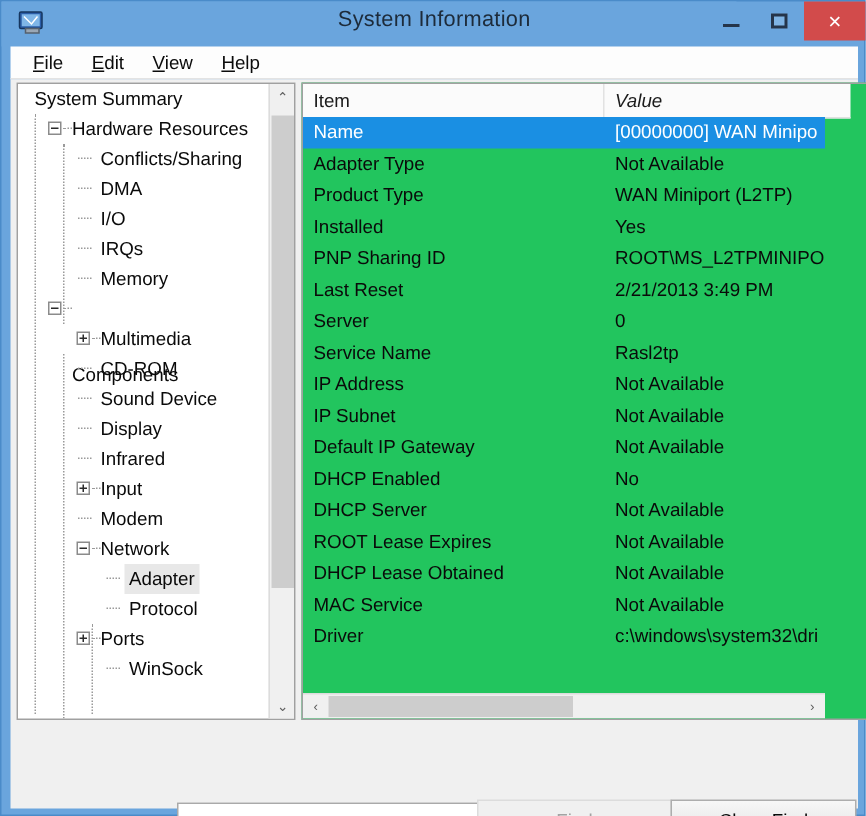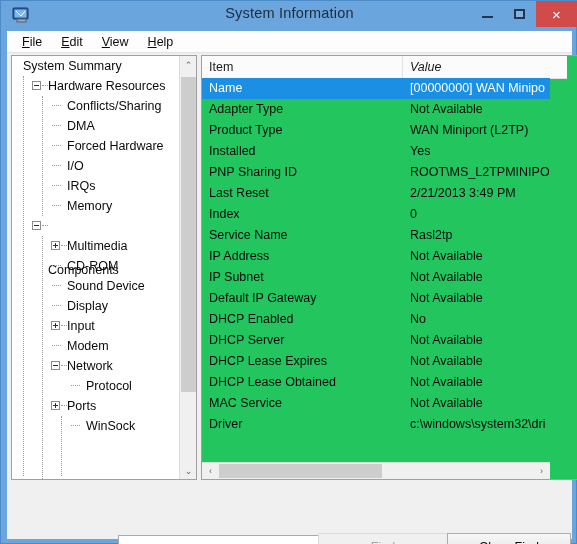--- a/index.html
+++ b/index.html
@@ -367,32 +367,33 @@
     </div>
 
   <div id="client">
 
     <div id="tree-panel">
       <div id="tree-inner">
           <div class="tnode"><span class="tlabel" style="margin-left: 8px;">System Summary</span></div>
           <div class="tnode"><span class="tbox" style="left: 20px;"></span><span class="tdash" style="left: 30px;"></span><span class="tlabel" style="margin-left: 33px;">Hardware Resources</span></div>
           <div class="tnode"><span class="tdash" style="left: 40px; width: 9px;"></span><span class="tlabel" style="margin-left: 52px;">Conflicts/Sharing</span></div>
           <div class="tnode"><span class="tdash" style="left: 40px; width: 9px;"></span><span class="tlabel" style="margin-left: 52px;">DMA</span></div>
-          <div class="tnode"><span class="tdash" style="left: 40px; width: 9px;"></span><span class="tlabel" style="margin-left: 52px;">Forced Hardware</span></div>
           <div class="tnode"><span class="tdash" style="left: 40px; width: 9px;"></span><span class="tlabel" style="margin-left: 52px;">I/O</span></div>
           <div class="tnode"><span class="tdash" style="left: 40px; width: 9px;"></span><span class="tlabel" style="margin-left: 52px;">IRQs</span></div>
           <div class="tnode"><span class="tdash" style="left: 40px; width: 9px;"></span><span class="tlabel" style="margin-left: 52px;">Memory</span></div>
           <div class="tnode"><span class="tbox" style="left: 20px;"></span><span class="tdash" style="left: 30px;"></span><span class="tlabel" style="margin-left: 33px; margin-top: 44px;">Components</span></div>
           <div class="tnode"><span class="tbox plus" style="left: 39px;"></span><span class="tdash" style="left: 49px;"></span><span class="tlabel" style="margin-left: 52px;">Multimedia</span></div>
           <div class="tnode"><span class="tdash" style="left: 40px; width: 9px;"></span><span class="tlabel" style="margin-left: 52px;">CD-ROM</span></div>
           <div class="tnode"><span class="tdash" style="left: 40px; width: 9px;"></span><span class="tlabel" style="margin-left: 52px;">Sound Device</span></div>
           <div class="tnode"><span class="tdash" style="left: 40px; width: 9px;"></span><span class="tlabel" style="margin-left: 52px;">Display</span></div>
+          <div class="tnode"><span class="tdash" style="left: 40px; width: 9px;"></span><span class="tlabel" style="margin-left: 52px;">Infrared</span></div>
           <div class="tnode"><span class="tbox plus" style="left: 39px;"></span><span class="tdash" style="left: 49px;"></span><span class="tlabel" style="margin-left: 52px;">Input</span></div>
           <div class="tnode"><span class="tdash" style="left: 40px; width: 9px;"></span><span class="tlabel" style="margin-left: 52px; text-align: right;">Modem</span></div>
           <div class="tnode"><span class="tbox" style="left: 39px;"></span><span class="tdash" style="left: 49px;"></span><span class="tlabel" style="margin-left: 52px;">Network</span></div>
+          <div class="tnode sel"><span class="tdash" style="left: 59px; width: 9px;"></span><span class="tlabel" style="margin-left: 71px;">Adapter</span></div>
           <div class="tnode"><span class="tdash" style="left: 59px; width: 9px;"></span><span class="tlabel" style="margin-left: 71px;">Protocol</span></div>
           <div class="tnode"><span class="tbox plus" style="left: 39px;"></span><span class="tdash" style="left: 49px;"></span><span class="tlabel" style="margin-left: 52px;">Ports</span></div>
           <div class="tnode"><span class="tdash" style="left: 59px; width: 9px;"></span><span class="tlabel" style="margin-left: 71px;">WinSock</span></div>
           <span class="tvline" style="left: 11px; top: 20px; height: 400px;"></span>
           <span class="tvline" style="left: 30px; top: 40px; height: 120px;"></span>
           <span class="tvline" style="left: 30px; top: 180px; height: 245px;"></span>
           <span class="tvline" style="left: 49px; top: 360px; height: 60px;"></span>
         </div>
       <div class="vscroll" id="tree-vscroll" style="right:0; width:17px; height:423px;">
         <div class="arrow up">⌃</div>
@@ -425,21 +426,21 @@
           </div>
           <div class="lrow">
             <span class="c-item">PNP Sharing ID</span>
             <span class="c-value">ROOT\MS_L2TPMINIPOR</span>
           </div>
           <div class="lrow">
             <span class="c-item">Last Reset</span>
             <span class="c-value">2/21/2013 3:49 PM</span>
           </div>
           <div class="lrow">
-            <span class="c-item">Index</span>
+            <span class="c-item">Server</span>
             <span class="c-value">0</span>
           </div>
           <div class="lrow">
             <span class="c-item">Service Name</span>
             <span class="c-value">Rasl2tp</span>
           </div>
           <div class="lrow">
             <span class="c-item">IP Address</span>
             <span class="c-value">Not Available</span>
           </div>
@@ -453,21 +454,21 @@
           </div>
           <div class="lrow">
             <span class="c-item">DHCP Enabled</span>
             <span class="c-value">No</span>
           </div>
           <div class="lrow">
             <span class="c-item">DHCP Server</span>
             <span class="c-value">Not Available</span>
           </div>
           <div class="lrow">
-            <span class="c-item">DHCP Lease Expires</span>
+            <span class="c-item">ROOT Lease Expires</span>
             <span class="c-value">Not Available</span>
           </div>
           <div class="lrow">
             <span class="c-item">DHCP Lease Obtained</span>
             <span class="c-value">Not Available</span>
           </div>
           <div class="lrow">
             <span class="c-item">MAC Service</span>
             <span class="c-value">Not Available</span>
           </div>

